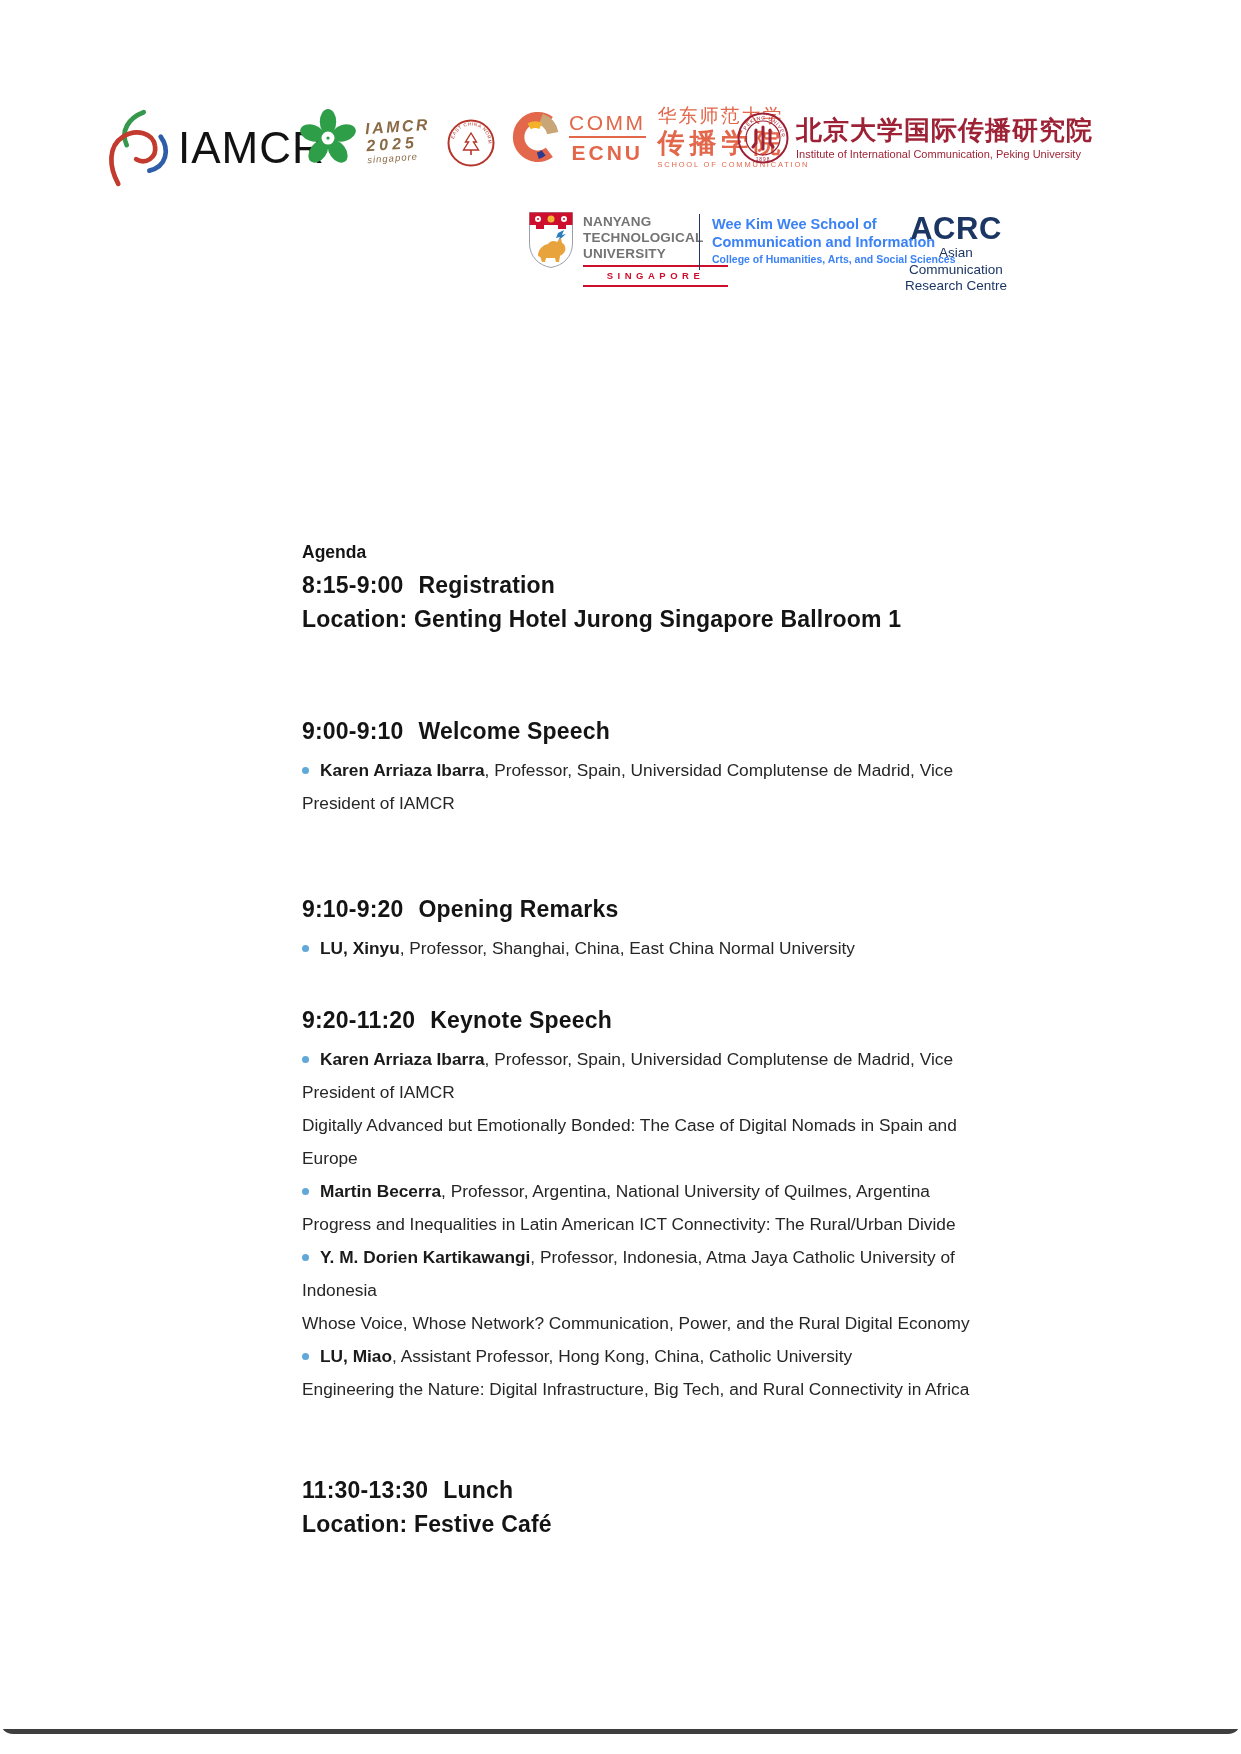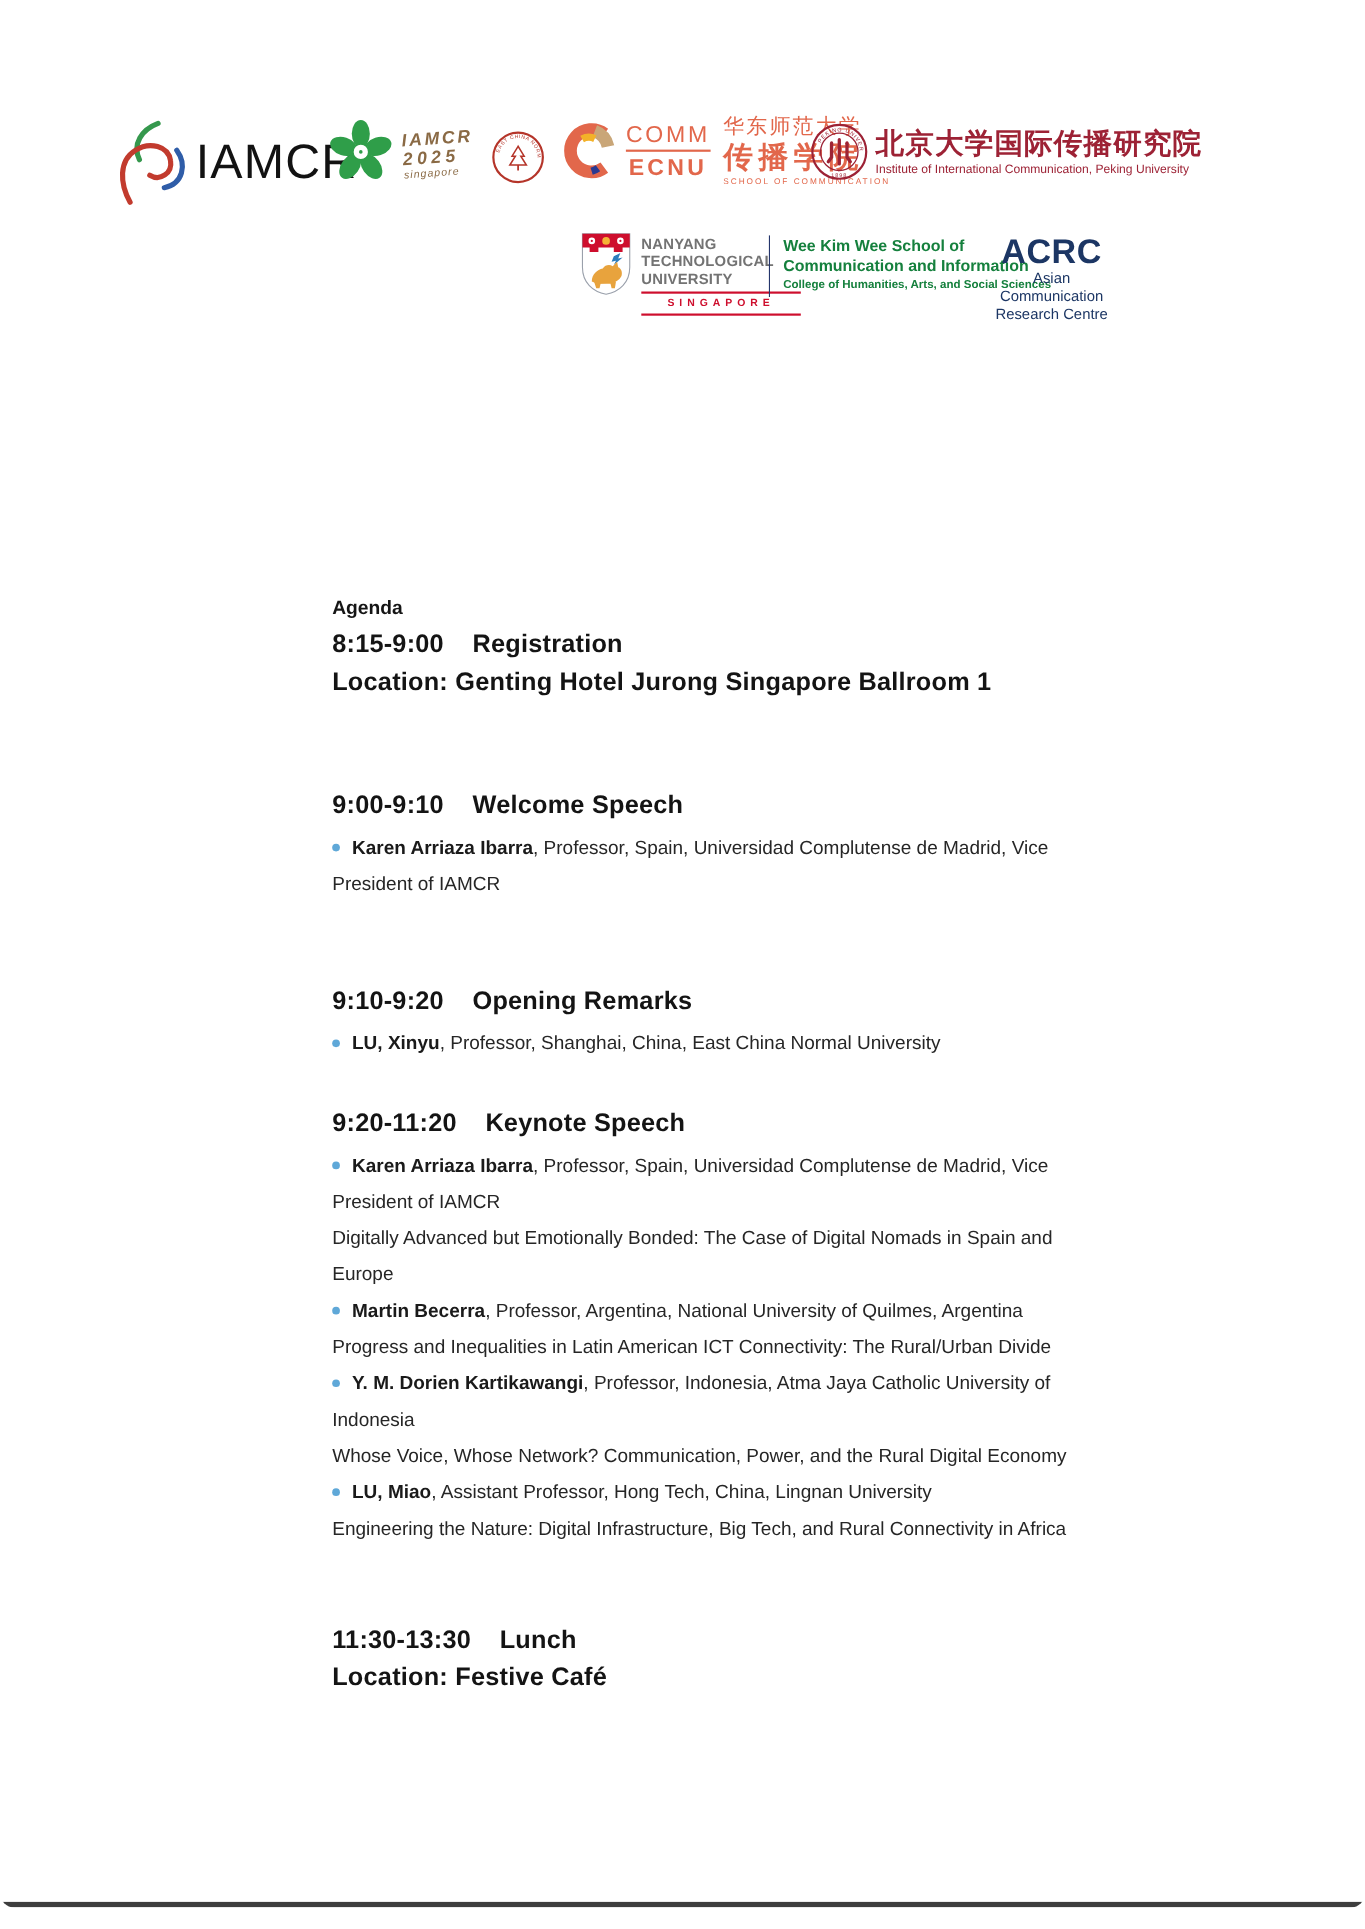--- a/index.html
+++ b/index.html
@@ -38,33 +38,33 @@
 
   
   .lg-ntu { left:528px; top:210px; display:flex; align-items:flex-start; }
   .ntu-col { margin-left:9px; margin-top:4px; width:145px; }
   .ntu-line { font-size:13.5px; line-height:16px; font-weight:700; color:#737373; letter-spacing:0.2px; }
   .ntu-rule { height:2px; background:#ce0e2d; margin:3px 0; }
   .ntu-sing { font-size:9.5px; letter-spacing:4.5px; font-weight:700; color:#ce0e2d; text-align:center; line-height:12px; }
 
   .row2-divider { left:699px; top:214px; width:1px; height:56px; background:#24356b; }
 
-  .lg-wkw { left:712px; top:216px; color:#15803d; }
+  .lg-wkw { left:712px; top:216px; color:#3b82f6; }
   .wkw-line { font-size:14.5px; font-weight:700; line-height:17.5px; }
   .wkw-sub { font-size:10.5px; font-weight:700; line-height:16px; }
 
   .lg-acrc { left:901px; top:212px; color:#1c3664; text-align:center; width:110px; }
   .acrc-abbr { font-size:31px; font-weight:700; letter-spacing:0.5px; line-height:33px; }
   .acrc-line { font-size:13.5px; line-height:16.5px; }
 
   
   .content { left:302px; top:540px; width:700px; color:#262626; }
   .agenda-label { font-size:17.5px; font-weight:700; color:#151515; line-height:24px; }
   .session-h { font-size:23px; font-weight:700; color:#141414; line-height:34px; letter-spacing:0.2px; margin:0; }
-  .stitle { margin-left:26px; }
+  .stitle { margin-left:15px; }
   .items { font-size:17.3px; line-height:33px; margin-top:6px; }
   .line { margin:0; }
   .spk { font-weight:700; color:#1a1a1a; }
   .dot { display:inline-block; width:7px; height:7px; border-radius:50%; background:#5fa8d8; margin-right:11px; vertical-align:2px; }
 
   .sec1 { margin-top:4px; }
   .sec2 { margin-top:78px; }
   .sec3 { margin-top:72px; }
   .sec4 { margin-top:38px; }
   .sec5 { margin-top:67px; }
@@ -222,21 +222,21 @@
       <h2 class="session-h">
         <span>9:20-11:20</span><span class="stitle">Keynote Speech</span>
       </h2>
       <div class="items">
         <p class="line"><span class="dot"></span><span class="spk">Karen Arriaza Ibarra</span><span>, Professor, Spain, Universidad Complutense de Madrid, Vice President of IAMCR</span></p>
         <p class="line">Digitally Advanced but Emotionally Bonded: The Case of Digital Nomads in Spain and Europe</p>
         <p class="line"><span class="dot"></span><span class="spk">Martin Becerra</span><span>, Professor, Argentina, National University of Quilmes, Argentina</span></p>
         <p class="line">Progress and Inequalities in Latin American ICT Connectivity: The Rural/Urban Divide</p>
         <p class="line"><span class="dot"></span><span class="spk">Y. M. Dorien Kartikawangi</span><span>, Professor, Indonesia, Atma Jaya Catholic University of Indonesia</span></p>
         <p class="line">Whose Voice, Whose Network? Communication, Power, and the Rural Digital Economy</p>
-        <p class="line"><span class="dot"></span><span class="spk">LU, Miao</span><span>, Assistant Professor, Hong Tech, China, Lingnan University</span></p>
+        <p class="line"><span class="dot"></span><span class="spk">LU, Miao</span><span>, Assistant Professor, Hong Kong, China, Catholic University</span></p>
         <p class="line">Engineering the Nature: Digital Infrastructure, Big Tech, and Rural Connectivity in Africa</p>
       </div>
     </section>
 
     <section class="sec5">
       <h2 class="session-h">
         <span>11:30-13:30</span><span class="stitle">Lunch</span>
       </h2>
       <div class="session-h">Location: Festive Café</div>
     </section>

